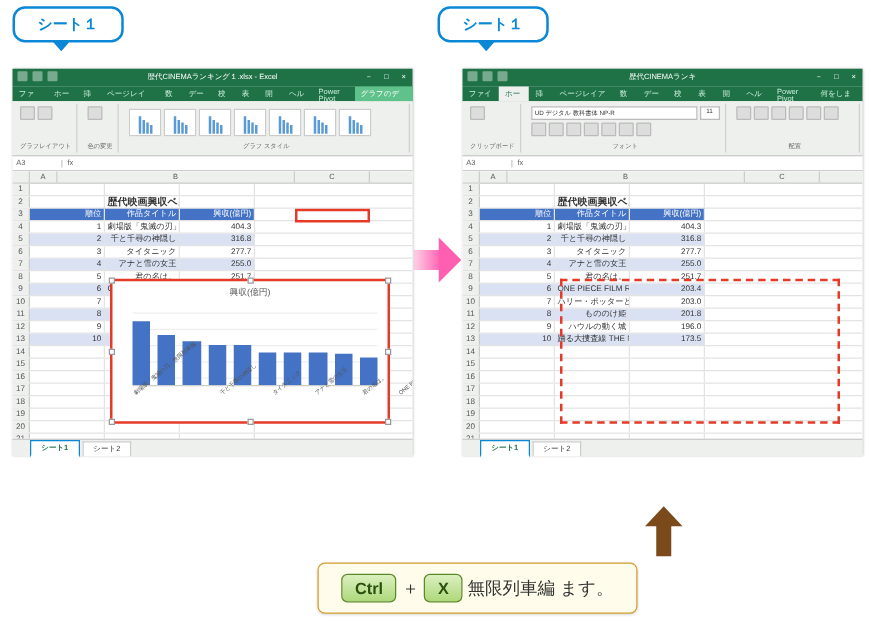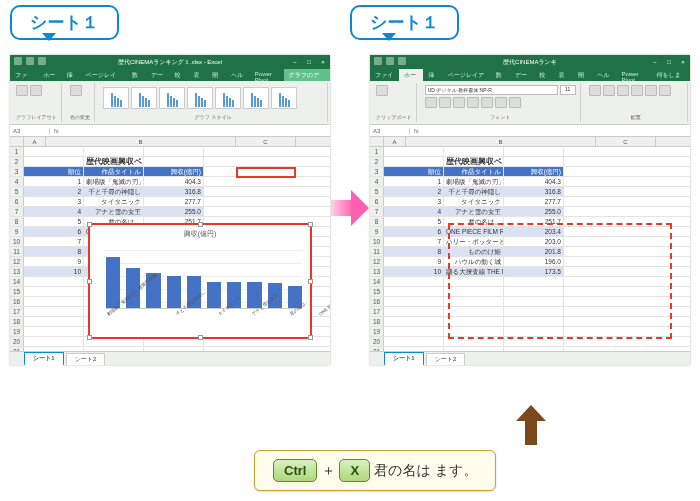--- a/index.html
+++ b/index.html
@@ -1,18 +1,18 @@
 <!DOCTYPE html>
 <html><head>
 <meta charset="utf-8">
 <style>
   * { box-sizing: border-box; margin: 0; padding: 0; }
   body { width: 700px; height: 501px; font-family: "Meiryo", sans-serif; background: #fff; position: relative; font-size: 7px; color: #333; }
 
-  .tag { position: absolute; top: 5px; border: 2px solid #0a88d6; border-radius: 10px; padding: 4px 18px; background: #fff; color: #0a88d6; font-weight: bold; font-size: 17px; }
+  .tag { position: absolute; top: 5px; border: 2px solid #0a88d6; border-radius: 10px; padding: 4px 18px; background: #fff; color: #0a88d6; font-weight: bold; font-size: 12px; }
   .tag.left { left: 10px; }
   .tag.right { left: 350px; }
   .tag-tail { position: absolute; width: 0; height: 0; border-left: 7px solid transparent; border-right: 7px solid transparent; border-top: 8px solid #0a88d6; top: 33px; }
   .tag-tail.left { left: 42px; }
   .tag-tail.right { left: 382px; }
 
   .excel { position: absolute; top: 55px; width: 320px; height: 310px; box-shadow: 0 0 2px rgba(0,0,0,.3); background: #f3f3f3; }
   .excel.left { left: 10px; }
   .excel.right { left: 370px; }
 
@@ -590,15 +590,15 @@
   </div>
 <div class="arrow-up">
     <div class="head"></div>
     <div class="body"></div>
   </div>
 
 <div class="caption">
   <span class="key">Ctrl</span>
   <span>＋</span>
   <span class="key">X</span>
-  <span> 君の名は</span>
+  <span> 無限列車編</span>
     <span>ます。</span>
 </div>
 
 </body></html>

